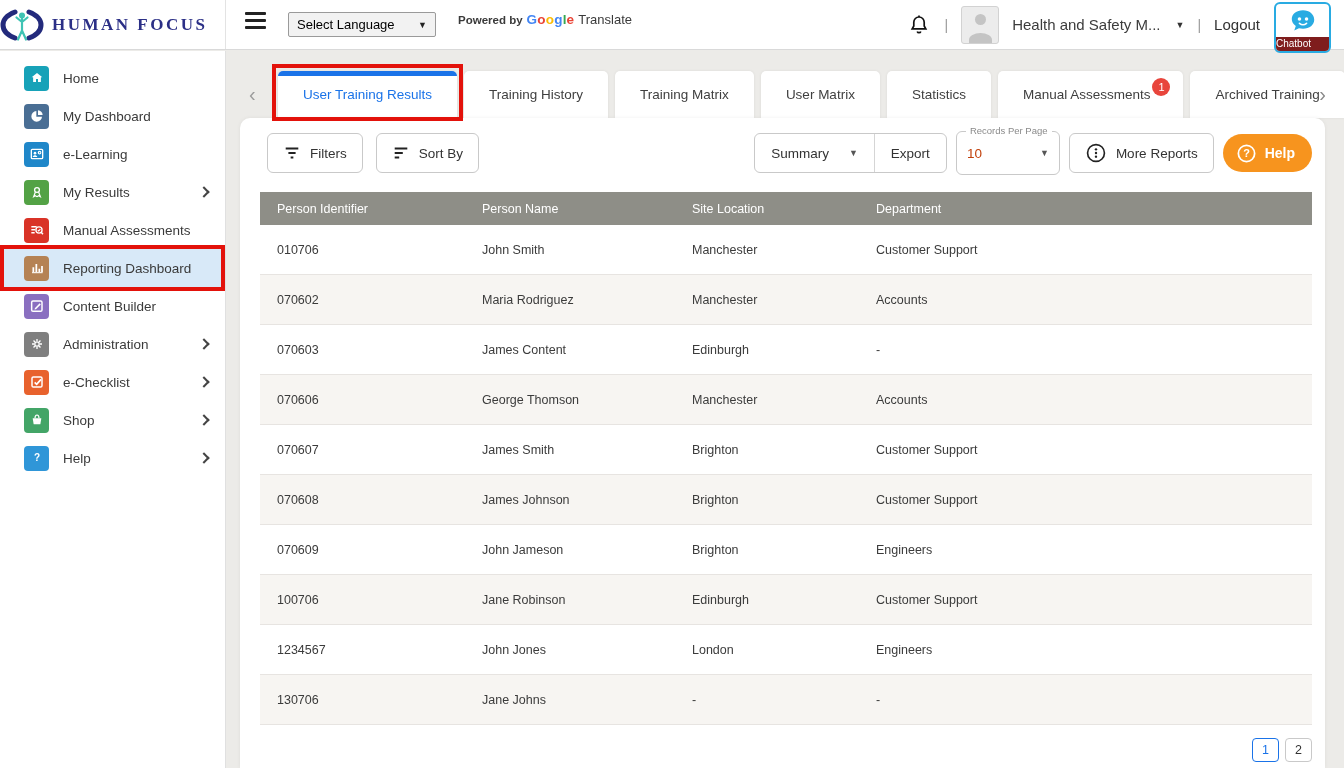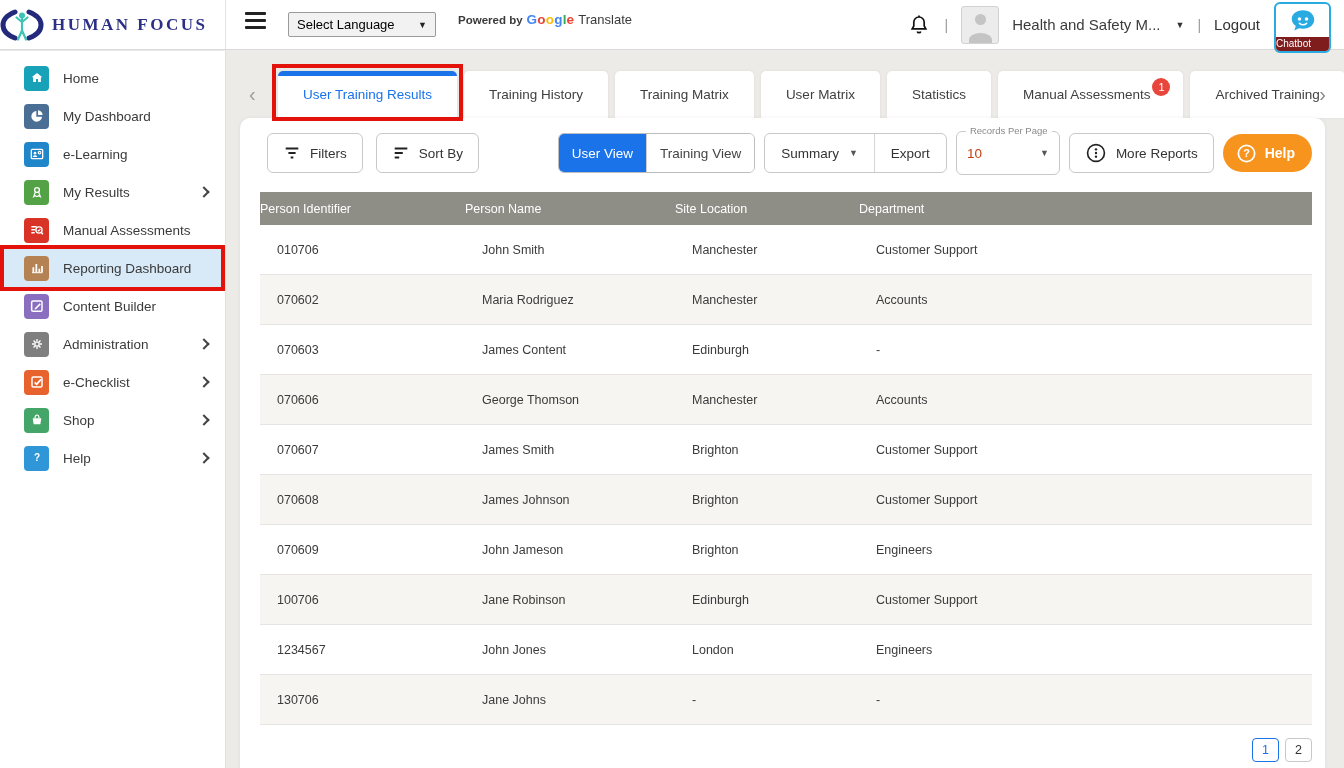--- a/index.html
+++ b/index.html
@@ -79,36 +79,36 @@
   .toolbar { display:flex; align-items:center; padding:13px 13px 0 27px; gap:13px; }
   .btn { height:40px; border:1px solid #c9c9c9; border-radius:6px; background:#fff;
          display:flex; align-items:center; padding:0 15px; gap:9px; font-size:13.5px;
          color:#333; cursor:pointer; }
   .right-cluster { margin-left:auto; display:flex; align-items:center; gap:9px; }
   .toggle { display:flex; height:40px; border:1px solid #bdbdbd; border-radius:6px; overflow:hidden; }
   .seg { display:flex; align-items:center; padding:0 13px; font-size:13.5px; cursor:pointer; }
   .seg.on { background:#1a73e8; color:#fff; }
   .seg.off { background:#fff; color:#444; border-left:1px solid #ccc; }
   .group { display:flex; align-items:center; height:40px; border:1px solid #c9c9c9; border-radius:6px; background:#fff; }
-  .g-item { display:flex; align-items:center; gap:10px; padding:0 16px; font-size:13.5px; color:#333; cursor:pointer; height:100%; }
+  .g-item { display:flex; align-items:center; gap:20px; padding:0 16px; font-size:13.5px; color:#333; cursor:pointer; height:100%; }
   .g-item + .g-item { border-left:1px solid #d5d5d5; }
   .dd-caret { font-size:9px; color:#555; }
   .rpp { width:104px; height:44px; border:1px solid #c9c9c9; border-radius:6px; position:relative;
          padding:0 10px; display:flex; align-items:center; justify-content:space-between; cursor:pointer; }
   .rpp-legend { position:absolute; top:-7px; left:9px; background:#fff; font-size:9.5px;
                 color:#8a8a8a; padding:0 4px; white-space:nowrap; }
   .rpp-val { font-size:13.5px; color:#c2410c; }
   .help-btn { height:38px; background:#f7941e; border-radius:19px; color:#fff; display:flex;
               align-items:center; gap:8px; padding:0 17px 0 13px; font-size:14px; font-weight:700; cursor:pointer; }
 
   
   .table { margin:17px 13px 0 20px; }
   .thead, .trow { display:grid; grid-template-columns:205px 210px 184px 1fr; }
   .thead { background:#8e8e87; height:33px; align-items:center; }
-  .th { color:#fff; font-size:12.5px; }
+  .th { color:#fff; font-size:12.5px; padding-left:17px; }
   .trow { height:50px; align-items:center; background:#fff; border-bottom:1px solid #e7e4e1; cursor:pointer; }
   .trow.alt { background:#f7f5f2; }
   .td { font-size:12.5px; color:#3b3b3b; padding-left:17px; }
 
   .pagination { display:flex; justify-content:flex-end; gap:6px; margin:13px 13px 0 0; }
   .page { min-width:27px; height:24px; border:1px solid #c9c9c9; border-radius:4px; background:#fff;
           display:flex; align-items:center; justify-content:center; font-size:12.5px; color:#333; cursor:pointer; }
   .page.active { border:1px solid #1a73e8; color:#1a73e8; }
 </style>
 </head>
@@ -338,28 +338,20 @@
           <span>Filters</span>
         </div>
         <div class="btn">
           <svg width="18" height="18" viewBox="0 0 20 20">
               <path d="M3 5h14M3 10h9M3 15h5" stroke="#222" stroke-width="2"></path>
             </svg>
           <span>Sort By</span>
         </div>
 
         <div class="right-cluster">
-          <div class="toggle">
-            <div class="seg on">
-              <span>User View</span>
-            </div>
-            <div class="seg off">
-              <span>Training View</span>
-            </div>
-          </div>
 
           <div class="group">
             <div class="g-item">
               <span>Summary</span>
               <span class="dd-caret">▼</span>
             </div>
             <div class="g-item">
               <span>Export</span>
             </div>
           </div>

